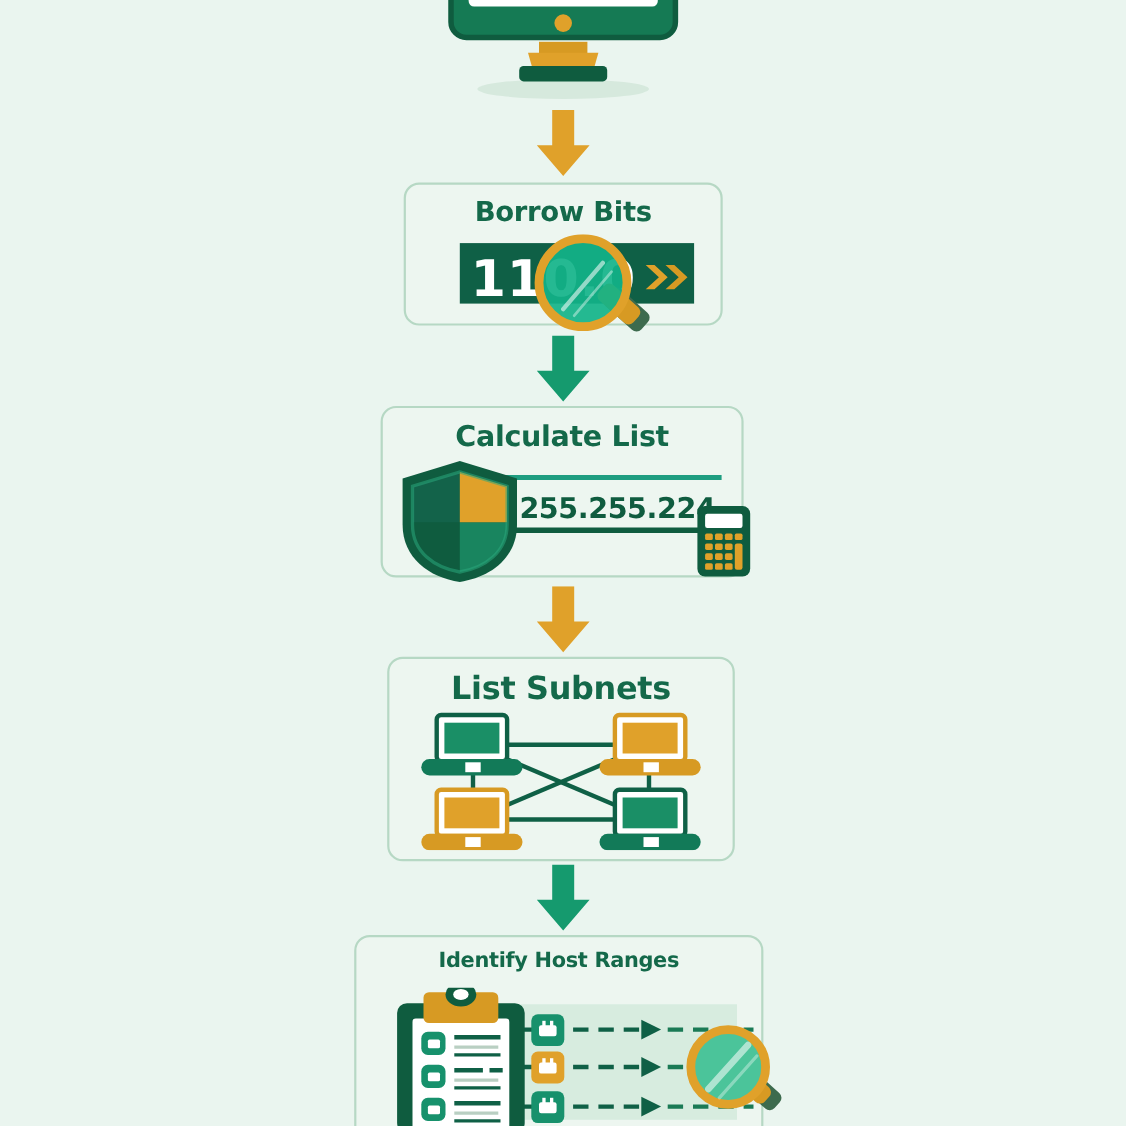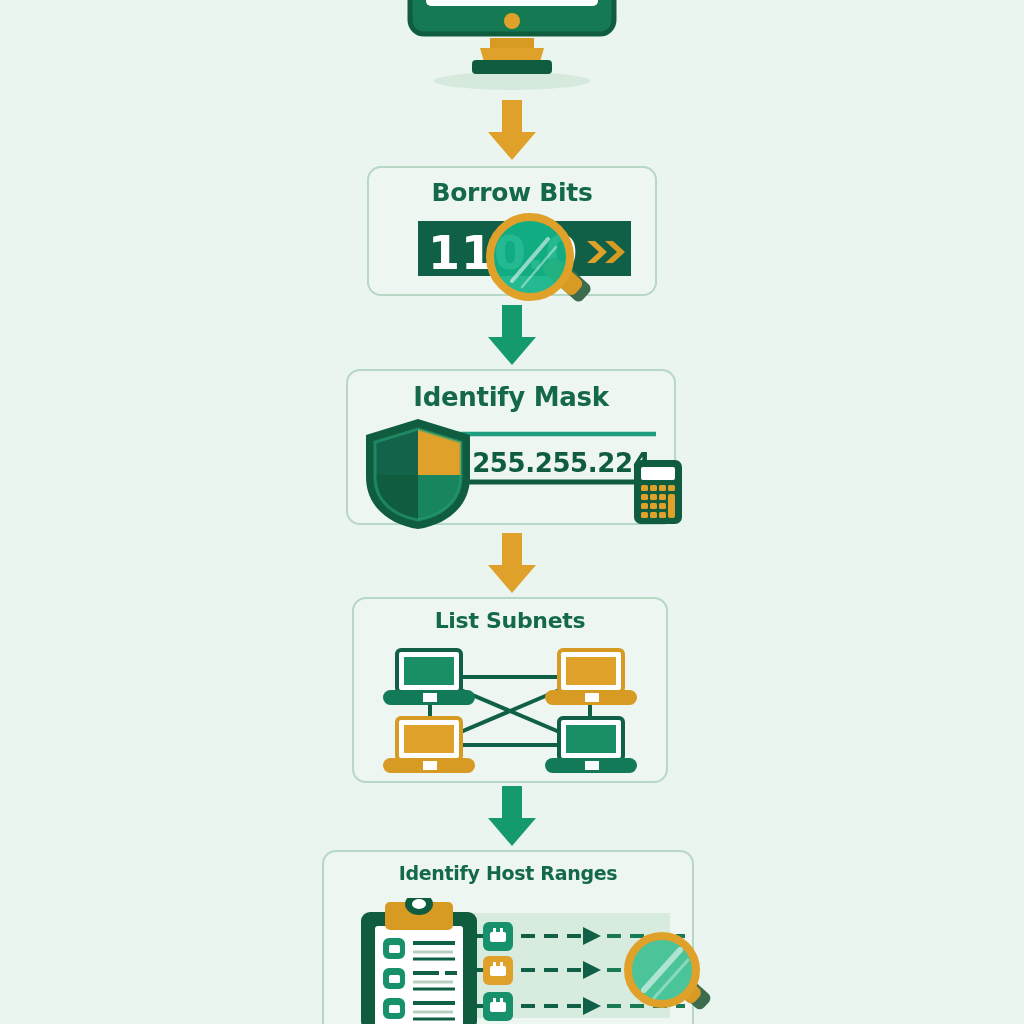--- a/index.html
+++ b/index.html
@@ -99,21 +99,21 @@
     </svg>
   </div>
 
   <div style="position:absolute;left:480px;top:305px;">
     <svg width="64" height="62" viewBox="0 0 64 62">
       <path d="M22 0 L42 0 L42 32 L56 32 L32 60 L8 32 L22 32 Z" fill="#159a6e"></path>
     </svg>
   </div>
 
   <div class="card" style="left:346px;top:369px;width:330px;height:156px;"></div>
-  <div class="card-title" style="left:346px;top:382px;width:330px;font-size:26px;">Identify Mask</div>
+  <div class="card-title" style="left:346px;top:382px;width:330px;font-size:26px;">Calculate List</div>
 
   <div style="position:absolute;left:400px;top:430px;">
     <svg width="260" height="56" viewBox="0 0 260 56">
       <path d="M4 52 L4 4 L256 4" stroke="#1e9d80" stroke-width="4.5" fill="none"></path>
       <path d="M4 52 L256 52" stroke="#0f5c3f" stroke-width="5" fill="none"></path>
     </svg>
   </div>
   <div id="mask-value" style="left:400px;top:448px;width:260px;text-align:center;">255.255.255.224</div>
 
   <div style="position:absolute;left:358px;top:415px;">
@@ -155,21 +155,21 @@
     </svg>
   </div>
 
   <div style="position:absolute;left:480px;top:533px;">
     <svg width="64" height="62" viewBox="0 0 64 62">
       <path d="M22 0 L42 0 L42 32 L56 32 L32 60 L8 32 L22 32 Z" fill="#e0a12a"></path>
     </svg>
   </div>
 
   <div class="card" style="left:352px;top:597px;width:316px;height:186px;"></div>
-  <div class="card-title" style="left:352px;top:608px;width:316px;font-size:22px;">List Subnets</div>
+  <div class="card-title" style="left:352px;top:608px;width:316px;font-size:29px;">List Subnets</div>
 
   <div style="position:absolute;left:375px;top:645px;">
     <svg width="270" height="128" viewBox="0 0 270 128">
       <g stroke="#0f6046" stroke-width="4" fill="none">
         <path d="M55 32 L215 32"></path>
         <path d="M55 32 L215 100"></path>
         <path d="M215 32 L55 100"></path>
         <path d="M55 100 L215 100"></path>
         <path d="M55 40 L55 92"></path>
         <path d="M215 40 L215 92"></path>

